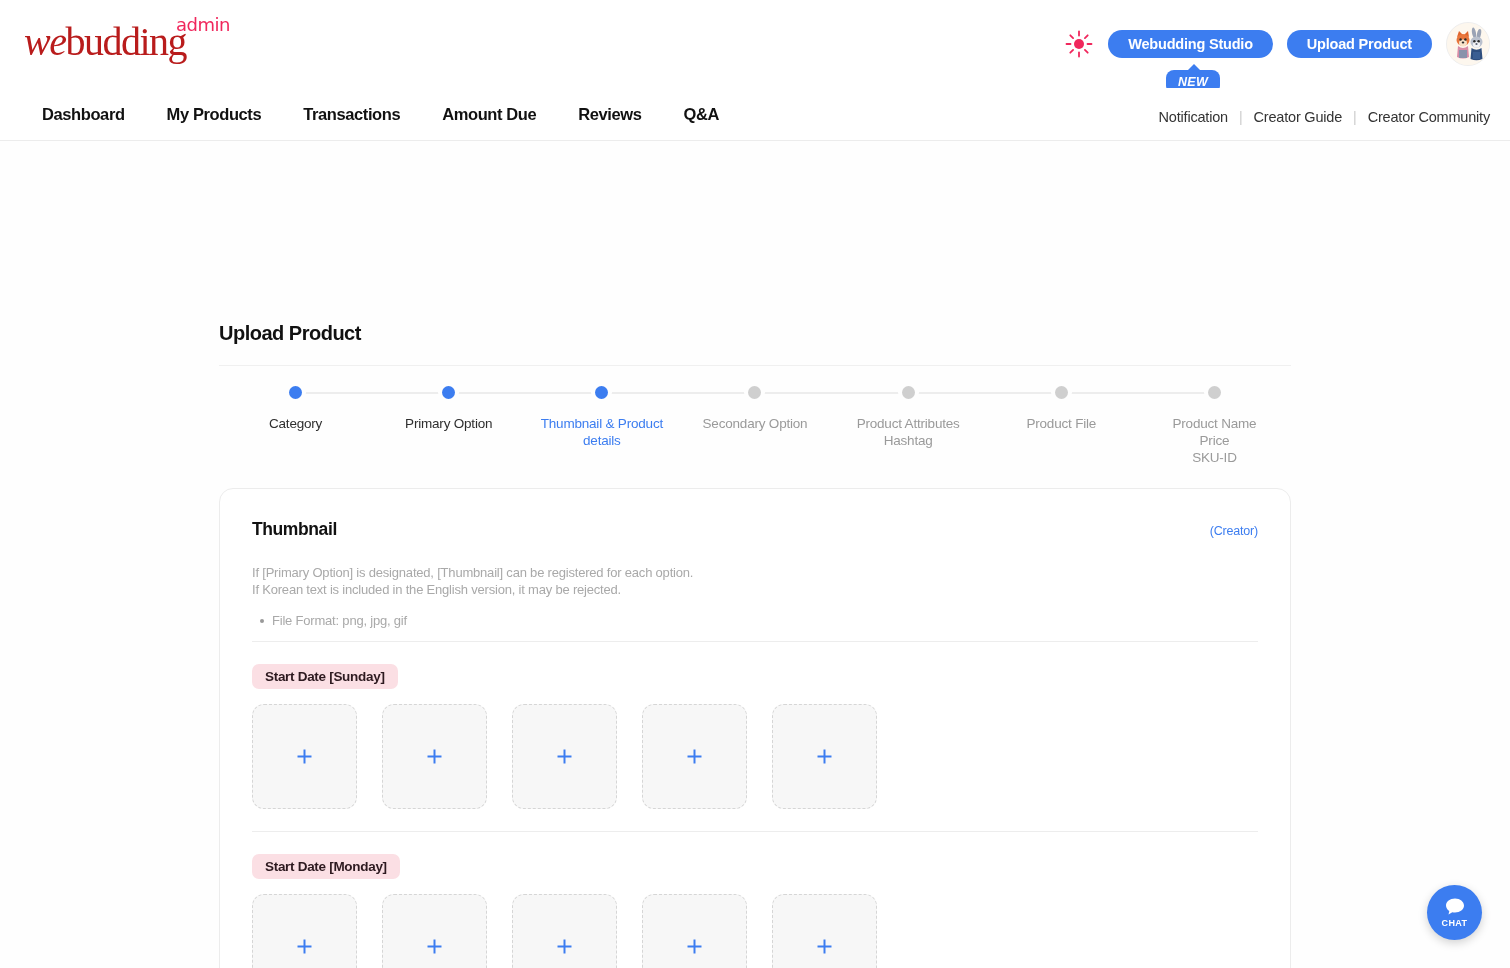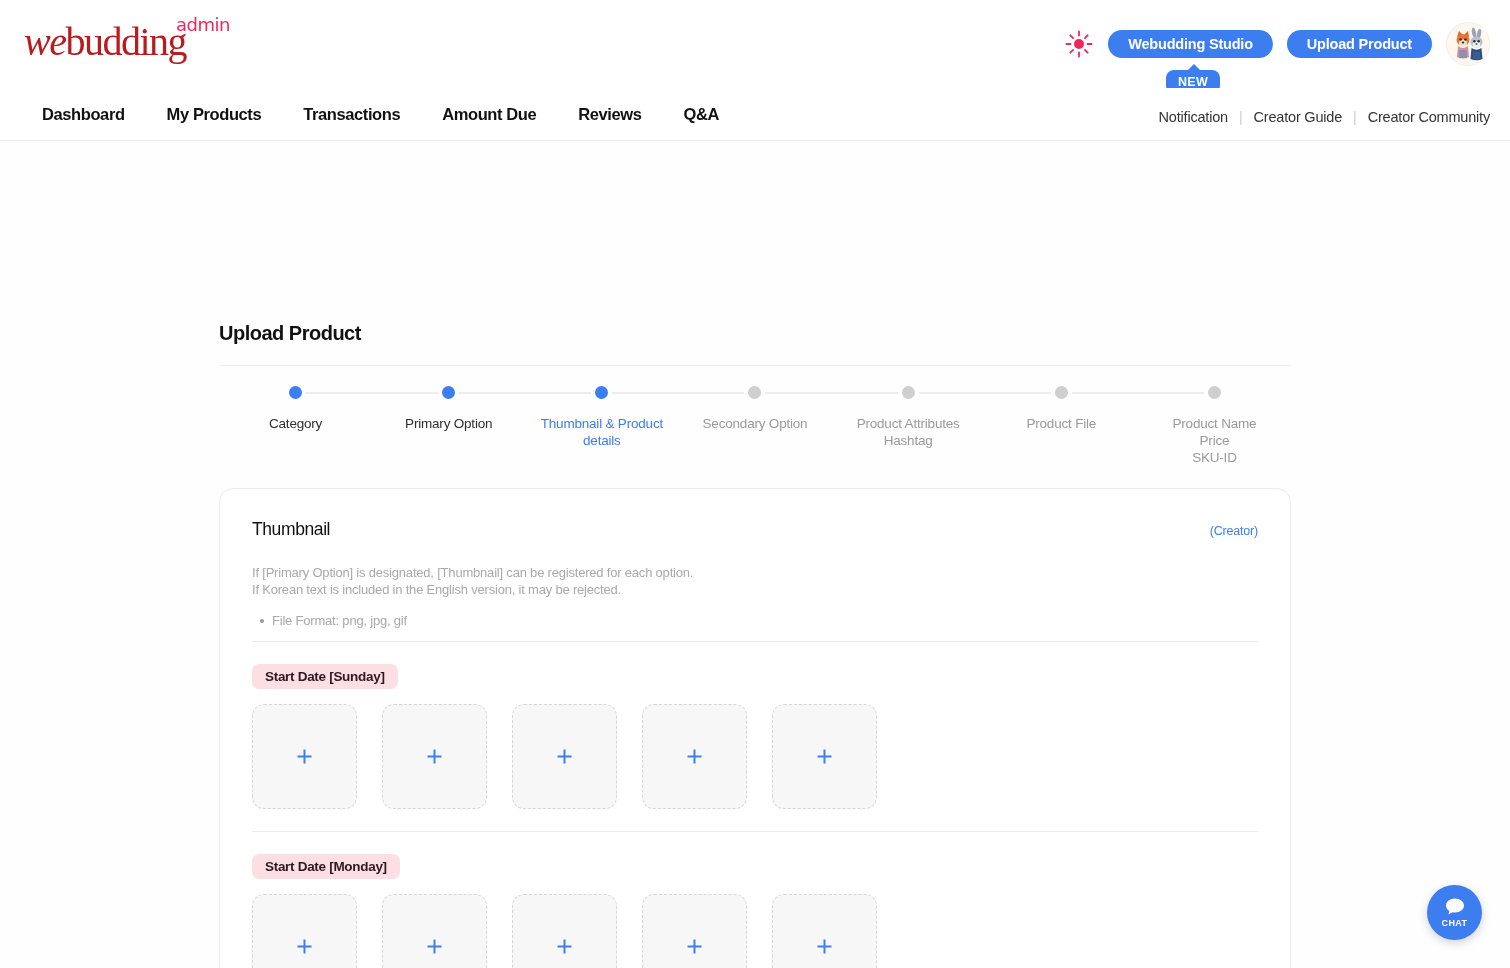--- a/index.html
+++ b/index.html
@@ -80,20 +80,21 @@
   .new-badge {
     position: absolute;
     left: 1166px; top: 70px;
     background: #3c7df0;
     color: #fff;
     font-size: 12.5px;
     font-weight: 700;
     border-radius: 8px;
     padding: 5px 12px;
     letter-spacing: 0.3px;
+    font-style: italic;
   }
   .new-badge::before {
     content: "";
     position: absolute;
     top: -6px; left: 50%;
     margin-left: -6px;
     width: 0; height: 0;
     border-left: 7px solid transparent;
     border-right: 7px solid transparent;
     border-bottom: 7px solid #3c7df0;
@@ -218,21 +219,21 @@
     padding: 30px 32px;
   }
   .card-head {
     position: relative;
     display: flex;
     align-items: baseline;
     justify-content: space-between;
   }
   .card-title {
     font-size: 17.5px;
-    font-weight: 400;
+    font-weight: 700;
     color: #111;
     letter-spacing: -0.4px;
   }
   .required-tag {
     font-size: 12.5px;
     color: #3c7df0;
     letter-spacing: -0.2px;
   }
   .card-desc {
     margin-top: 24px;

